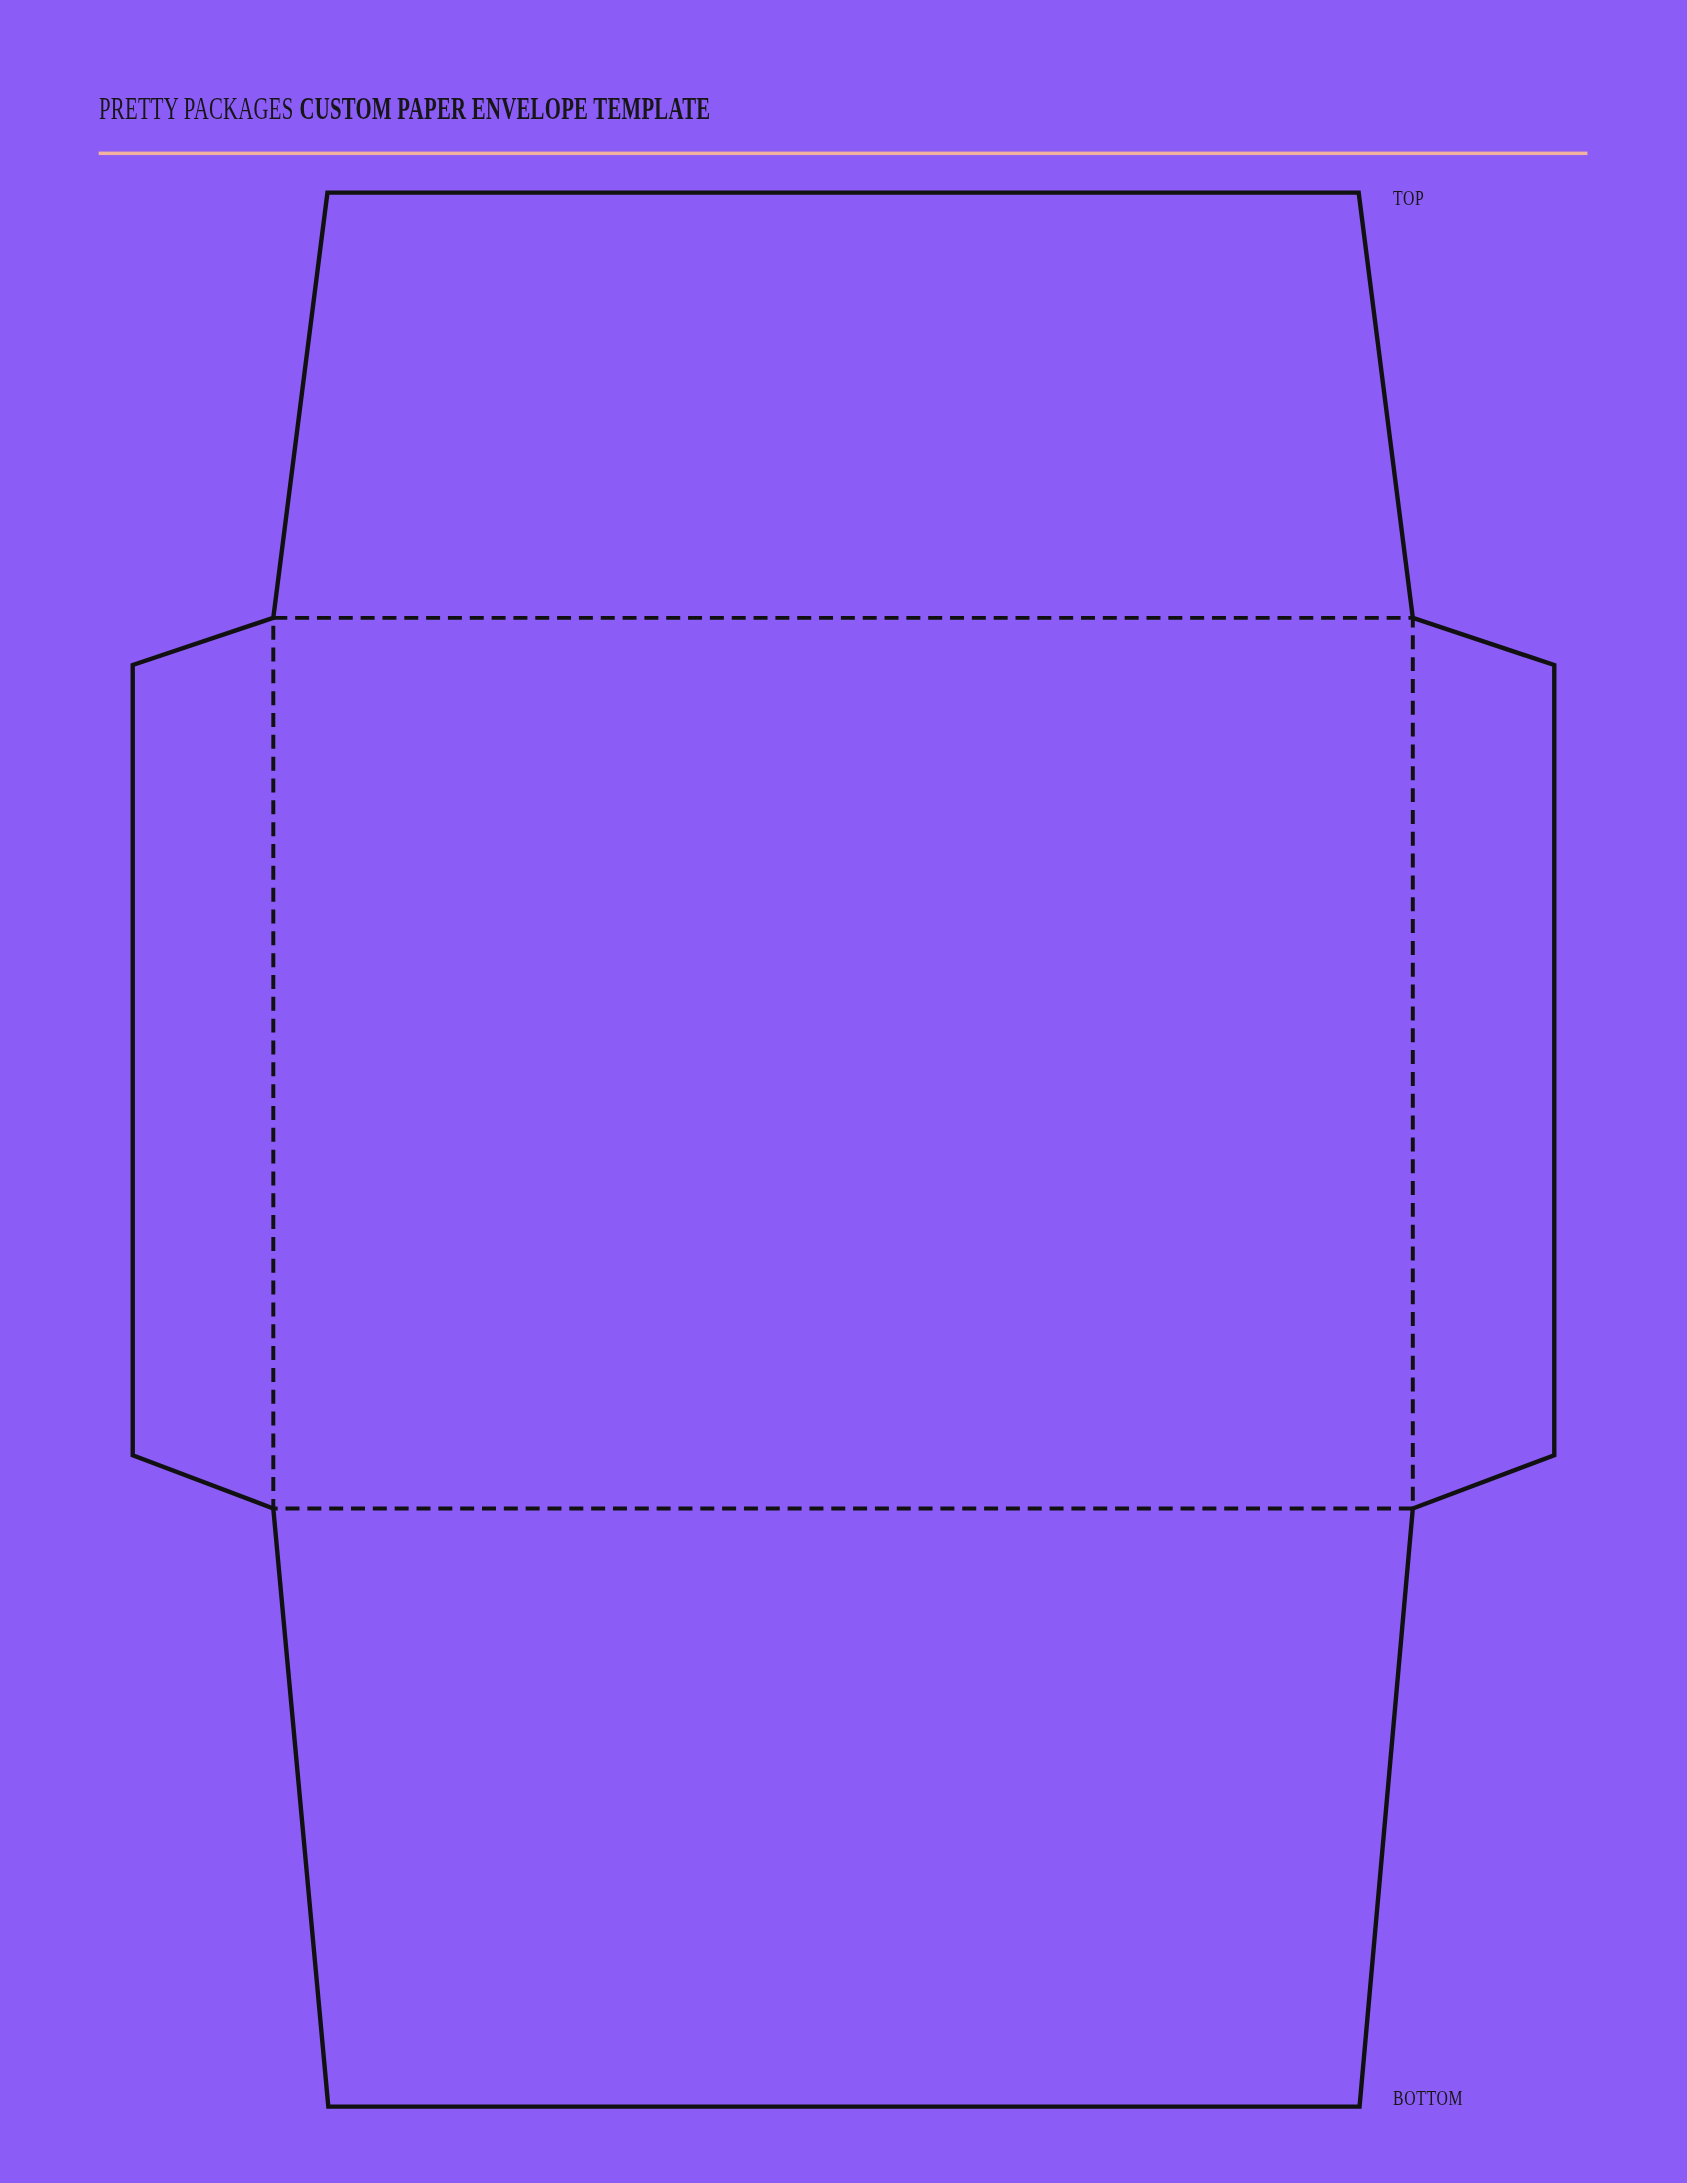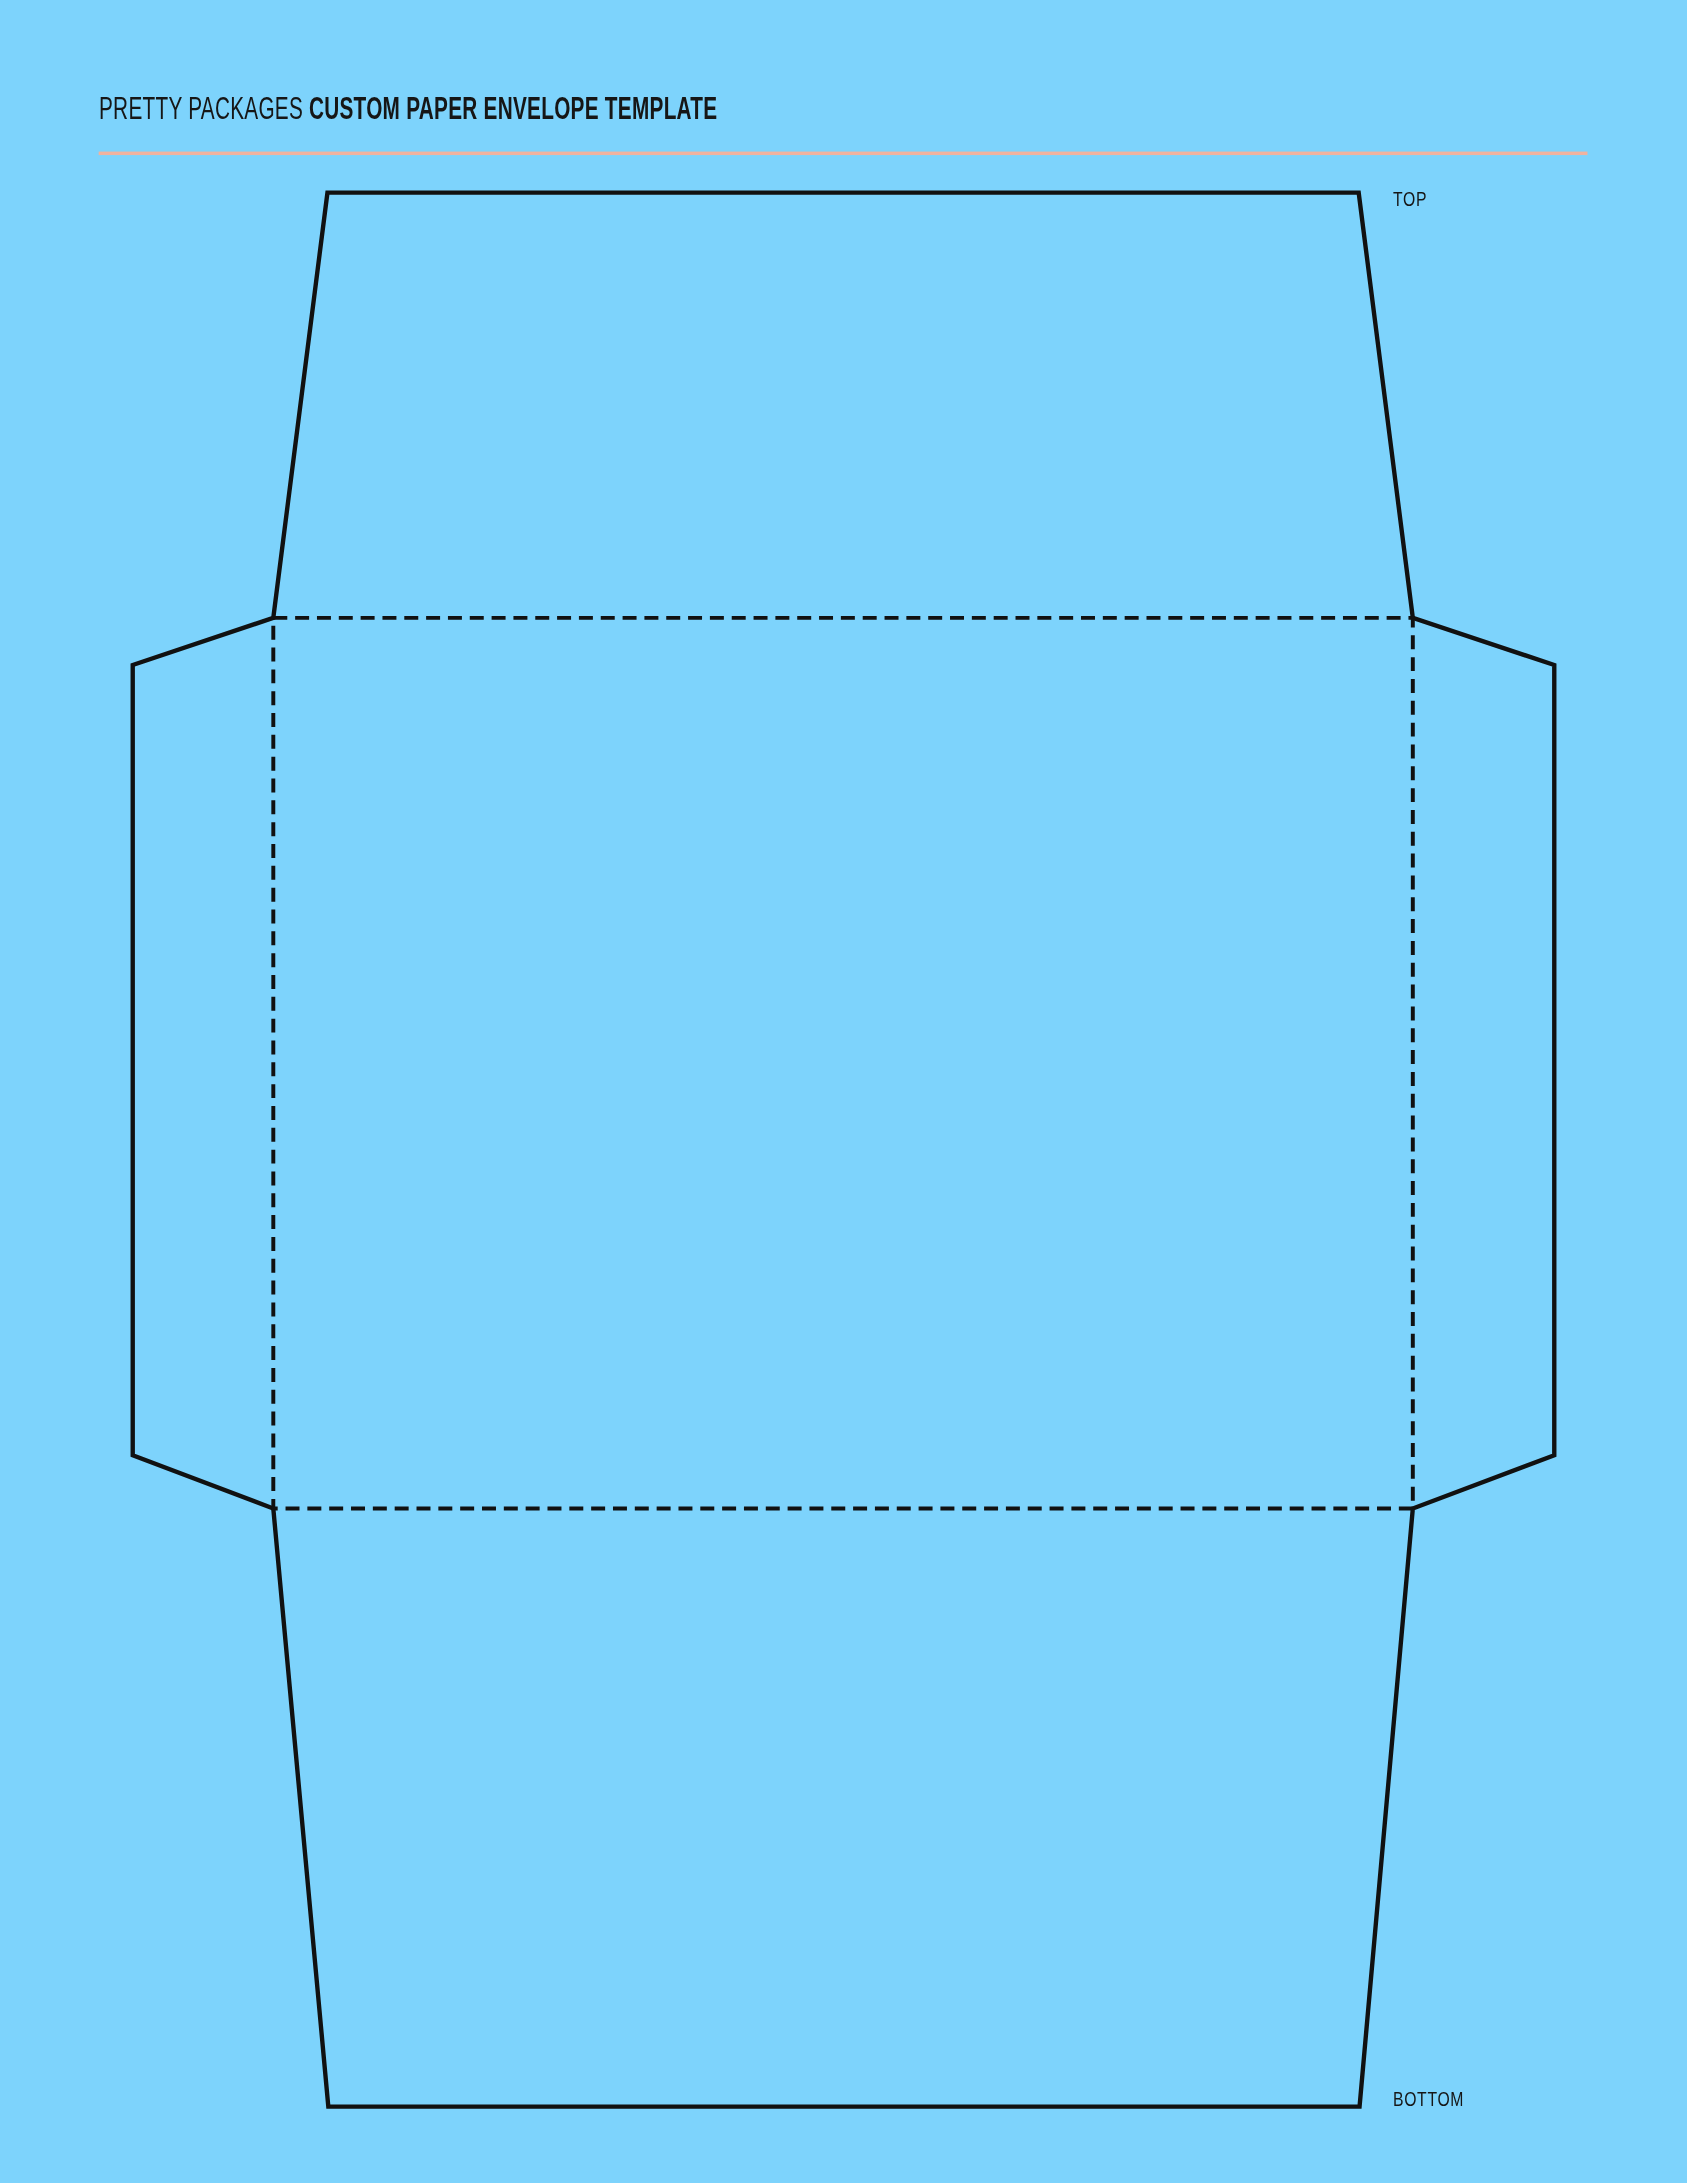--- a/index.html
+++ b/index.html
@@ -4,23 +4,23 @@
 <style>
   html, body {
     margin: 0;
     padding: 0;
     background: #ffffff;
   }
   .page {
     position: relative;
     width: 1687px;
     height: 2184px;
-    background: #7dd3fc;
+    background: #8b5cf6;
     overflow: hidden;
-    font-family: Liberation Sans, sans-serif;
+    font-family: Liberation Serif, serif;
   }
   
   .header-title {
     position: absolute;
     left: 99px;
     top: 93px;
     margin: 0;
     font-size: 31px;
     line-height: 1;
     font-weight: 400;

